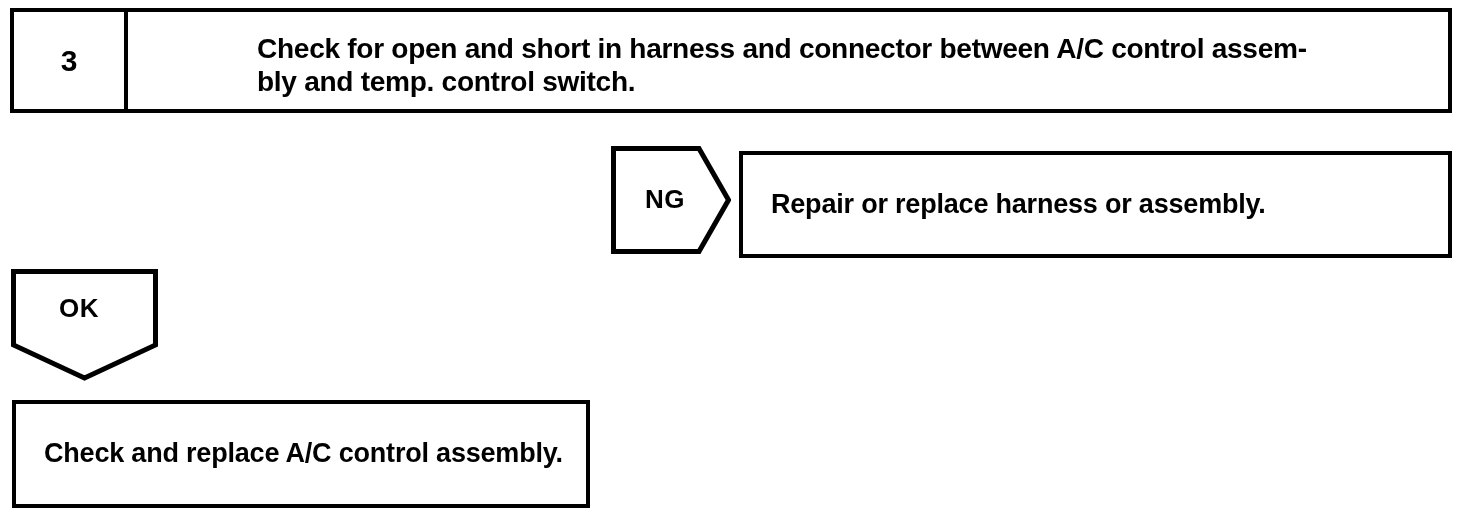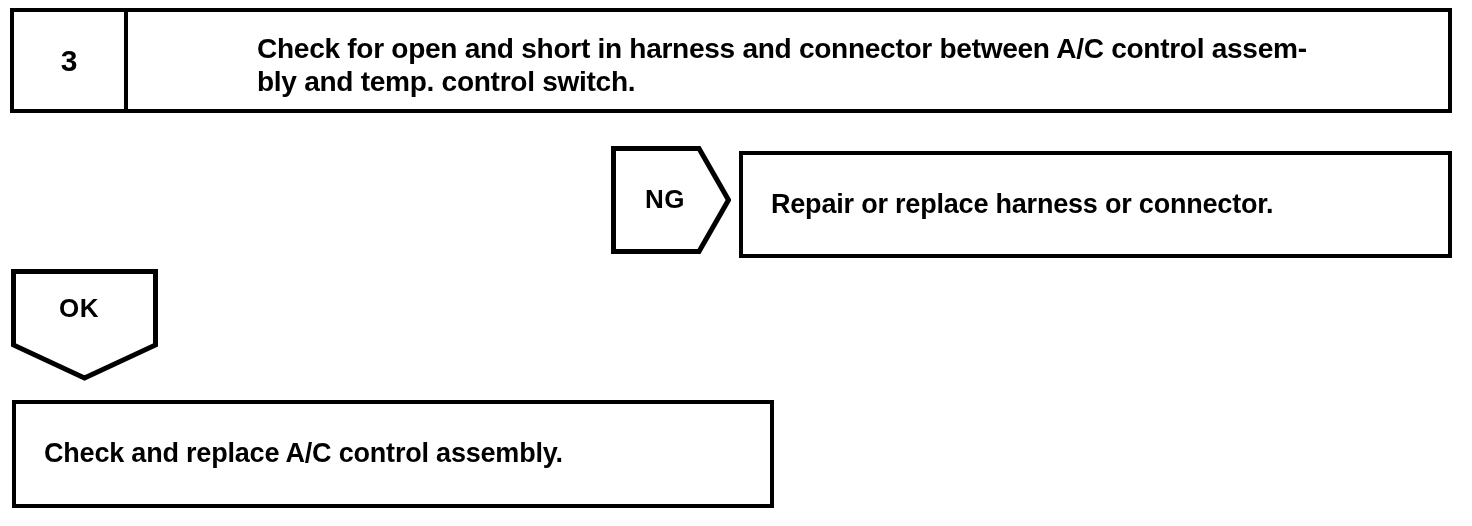--- a/index.html
+++ b/index.html
@@ -119,27 +119,27 @@
   </div>
 
   <div class="judge judge-ng" style="left:611px; top:146px; width:120px; height:108px;">
     <svg viewBox="0 0 120 108" preserveAspectRatio="none">
       <polygon points="2.5,2.5 88,2.5 117.5,54 88,105.5 2.5,105.5" fill="#ffffff" stroke="#000000" stroke-width="5" stroke-linejoin="miter"></polygon>
     </svg>
     <span class="judge-label">NG</span>
   </div>
 
   <div class="result-box" style="left:739px; top:151px; width:713px; height:107px;">
-    <span class="result-text">Repair or replace harness or connector.</span>
+    <span class="result-text">Repair or replace harness or assembly.</span>
   </div>
 
   <div class="judge judge-ok" style="left:11px; top:269px; width:147px; height:112px;">
     <svg viewBox="0 0 147 112" preserveAspectRatio="none">
       <polygon points="2.5,2.5 144.5,2.5 144.5,76 73.5,109 2.5,76" fill="#ffffff" stroke="#000000" stroke-width="5" stroke-linejoin="miter"></polygon>
     </svg>
     <span class="judge-label">OK</span>
   </div>
 
-  <div class="result-box" style="left:12px; top:400px; width:762px; height:108px;">
+  <div class="result-box" style="left:12px; top:400px; width:578px; height:108px;">
     <span class="result-text">Check and replace A/C control assembly.</span>
   </div>
 
 </div>
 
 </body></html>

